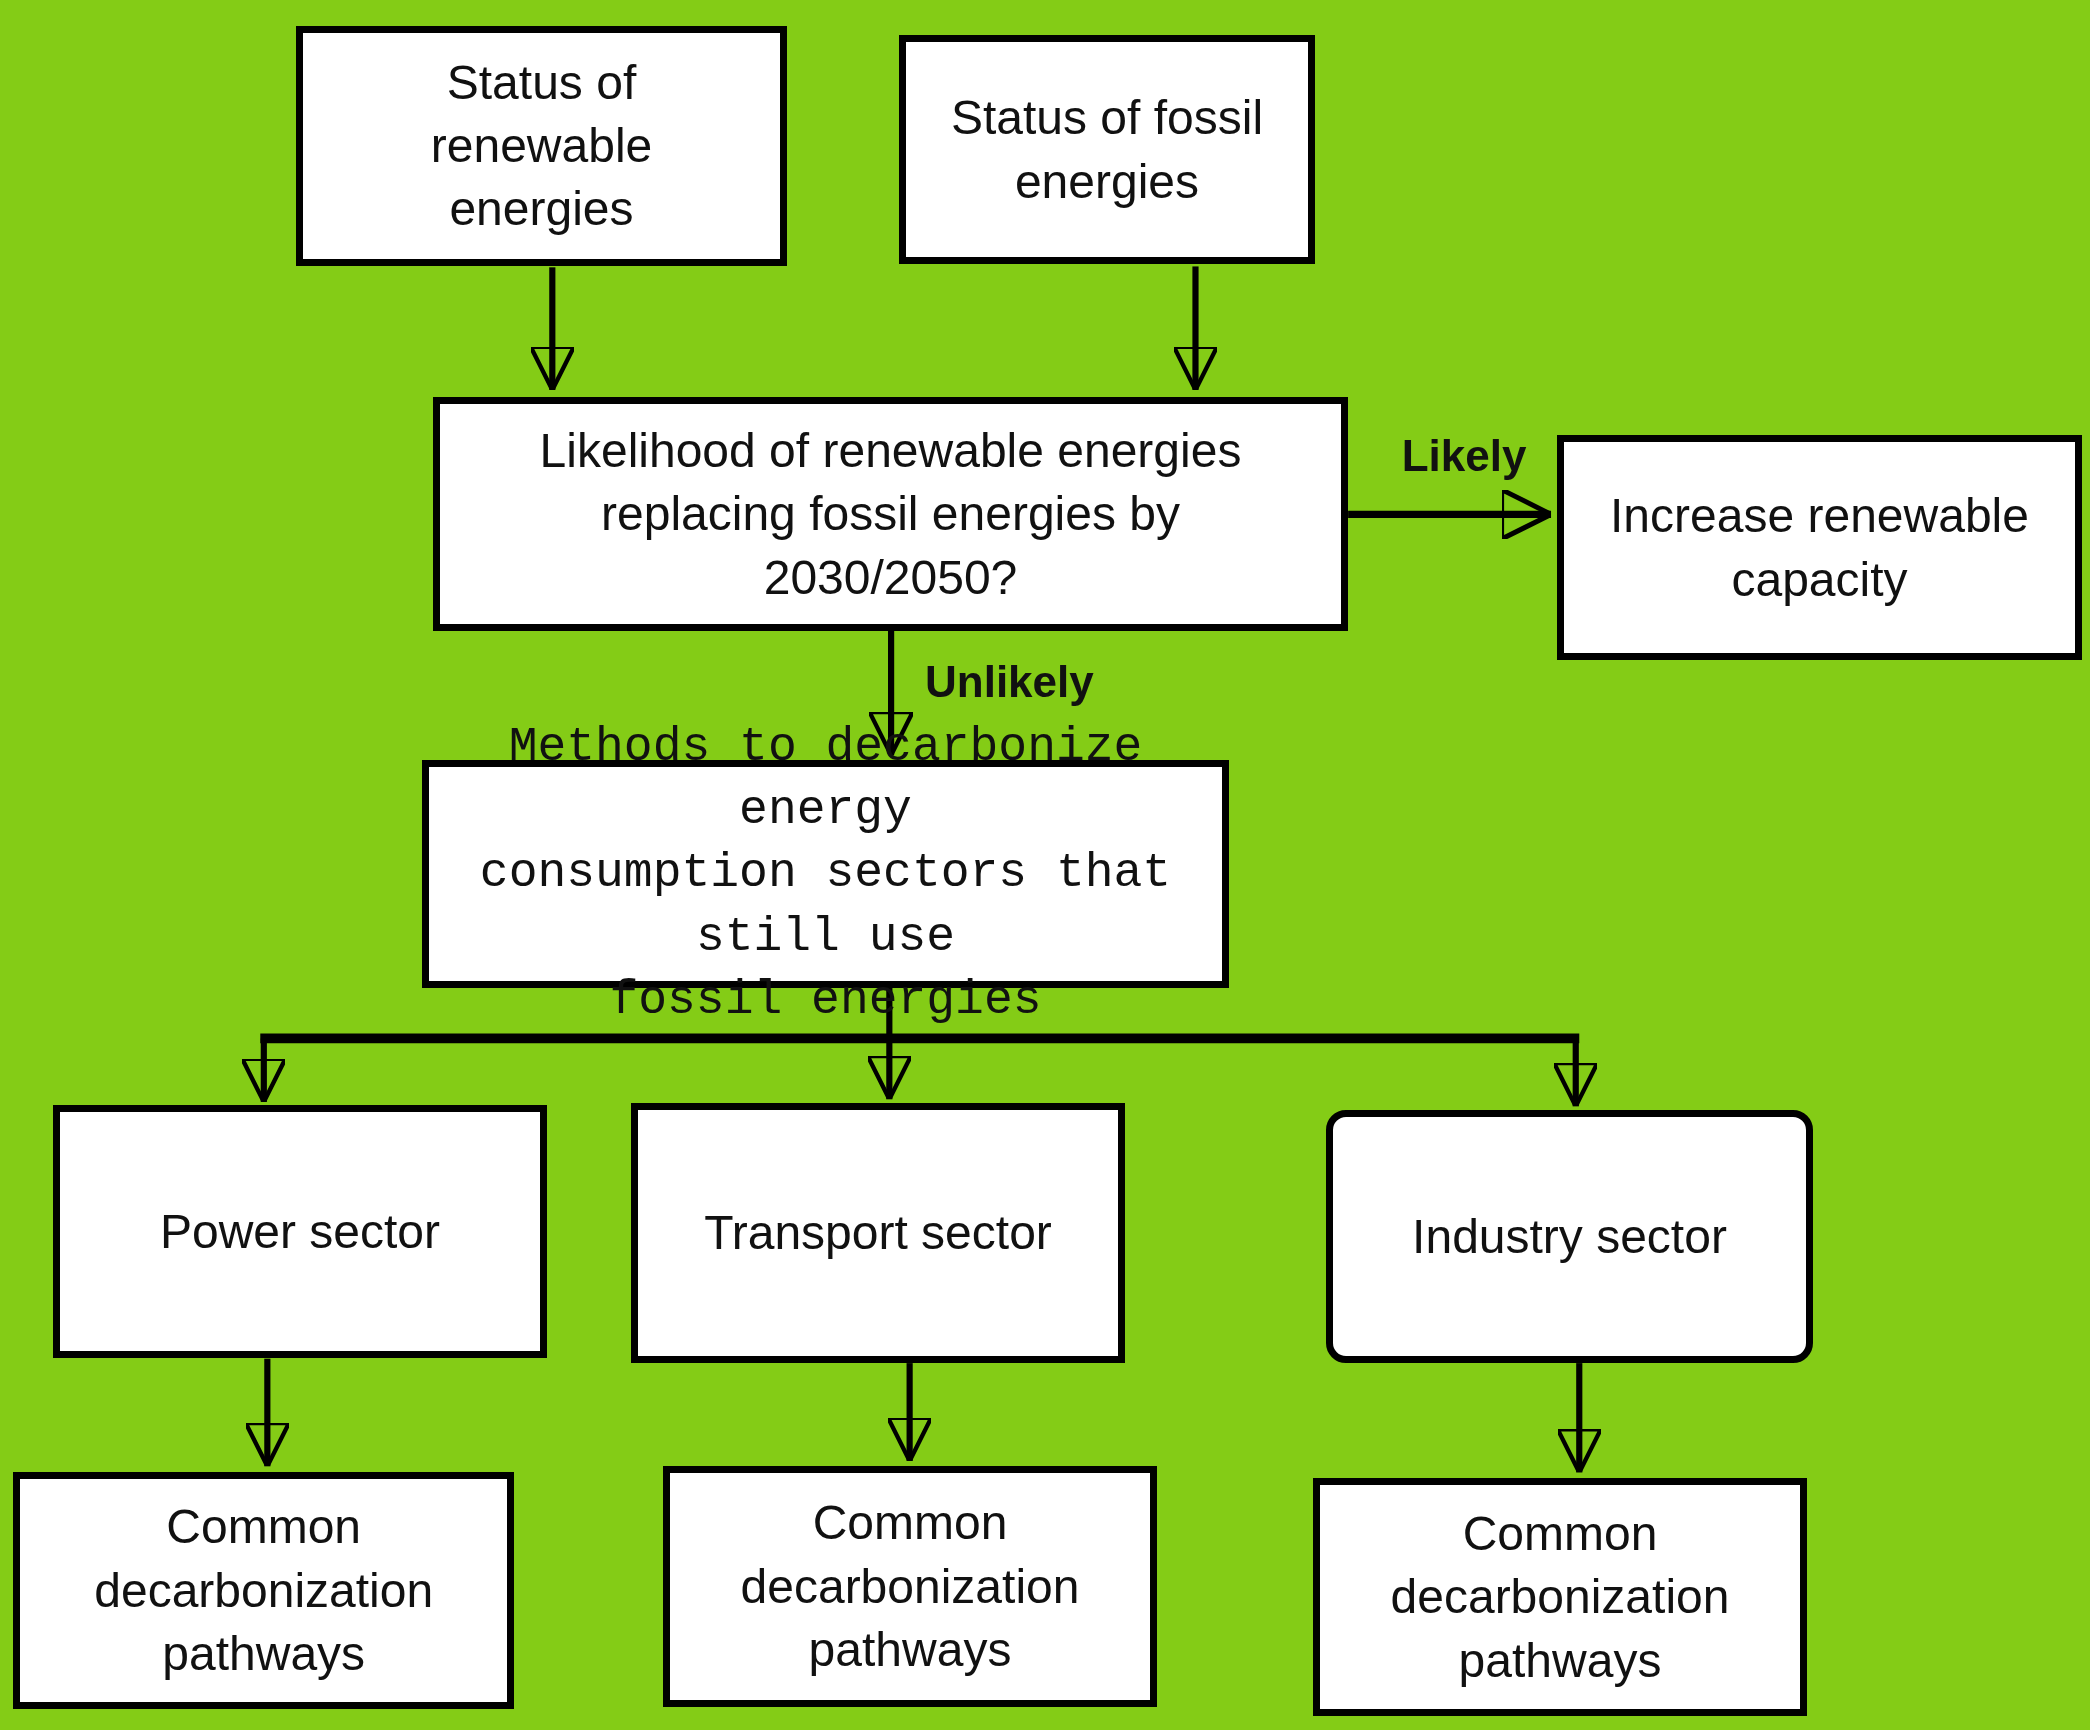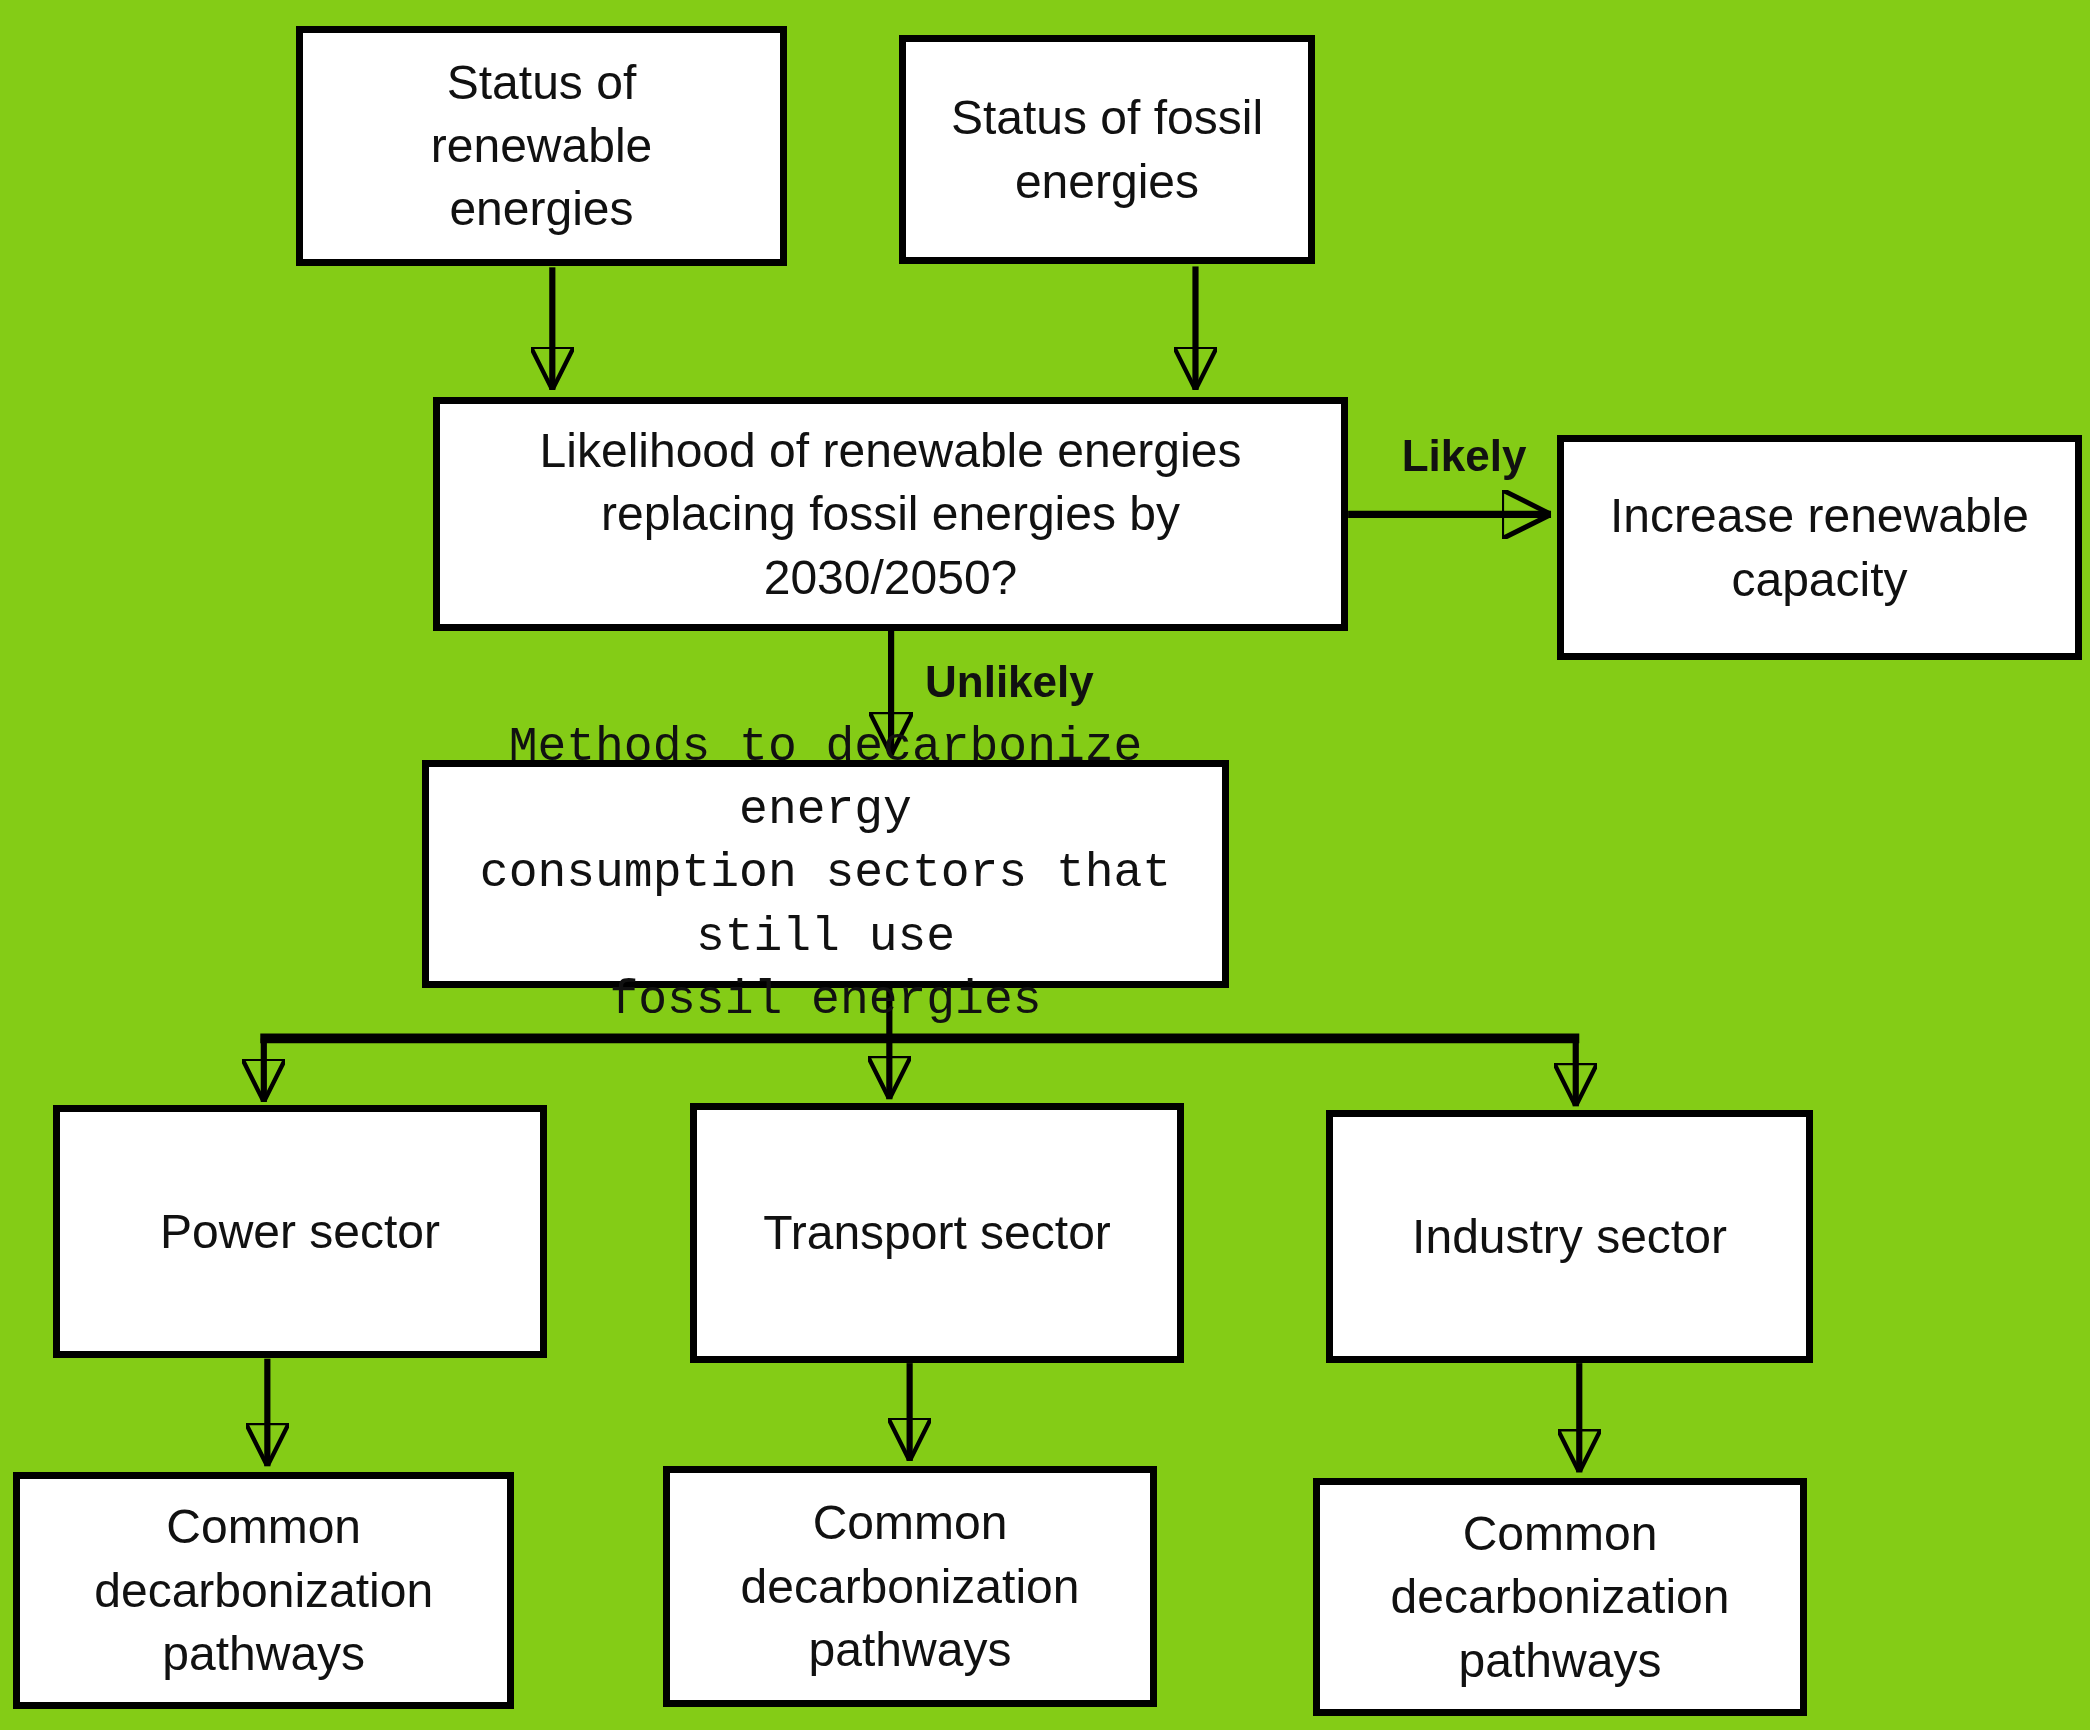--- a/index.html
+++ b/index.html
@@ -96,23 +96,23 @@
 
   <div class="node" style="left:1557px; top:399px; width:525px; height:225px;margin-top:36px;">Increase renewable
 capacity</div>
 
   <div class="node" style="left:422px; top:760px; width:807px; height:228px;font-family:Liberation Mono, monospace;">Methods to decarbonize energy
 consumption sectors that still use
 fossil energies</div>
 
   <div class="node" style="left:20px; top:1105px; width:494px; height:253px;margin-left:33px;">Power sector</div>
 
-  <div class="node" style="left:690px; top:1103px; width:494px; height:260px;">Transport sector</div>
+  <div class="node" style="left:631px; top:1103px; width:494px; height:260px;">Transport sector</div>
 
-  <div class="node" style="left:1326px; top:1110px; width:487px; height:253px;">Industry sector</div>
+  <div class="node" style="left:1326px; top:1110px; width:487px; height:253px;border-radius:20px;">Industry sector</div>
 
   <div class="node" style="left:13.2px; top:1472px; width:501px; height:237px;">Common
 decarbonization
 pathways</div>
 
   <div class="node" style="left:663px; top:1466px; width:494px; height:241px;">Common
 decarbonization
 pathways</div>
 
   <div class="node" style="left:1313px; top:1478px; width:494px; height:238px;">Common

